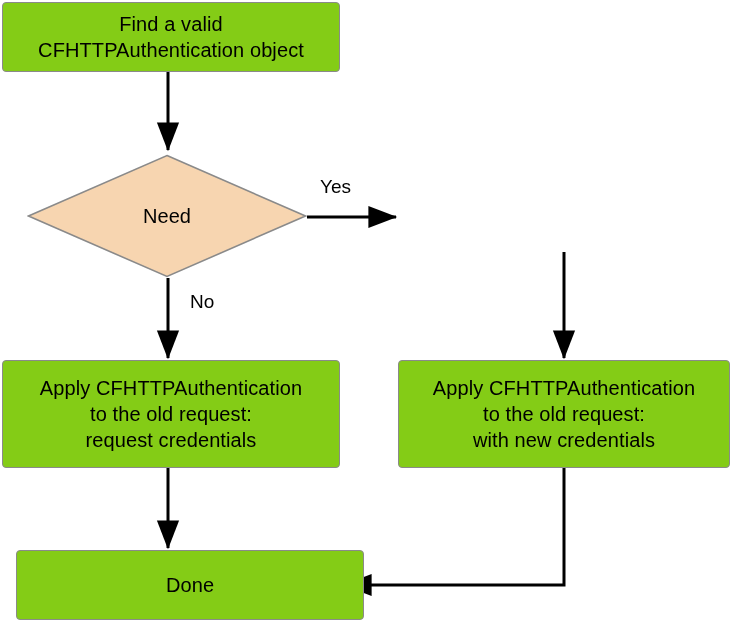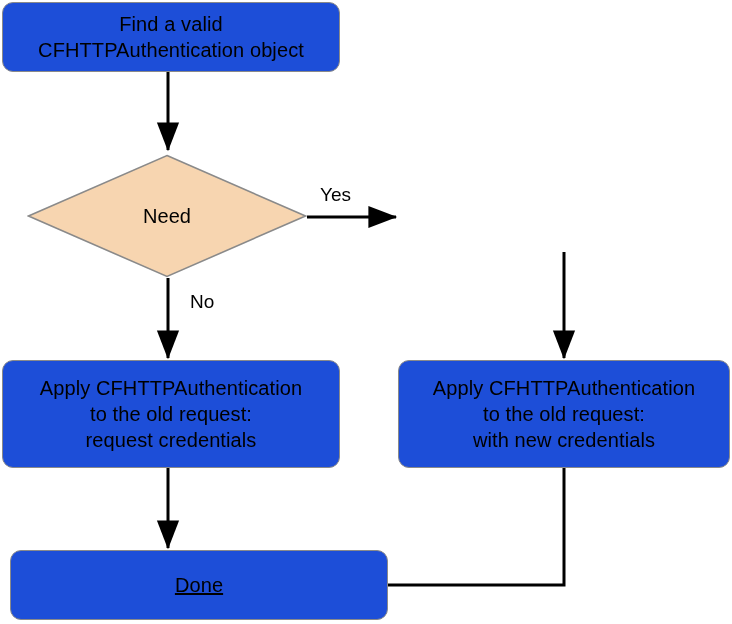--- a/index.html
+++ b/index.html
@@ -24,23 +24,23 @@
     display: flex;
     align-items: center;
     justify-content: center;
     text-align: center;
     color: #000000;
     font-size: 20px;
     line-height: 26px;
     letter-spacing: 0.1px;
   }
   .process {
-    background: #1d4ed8;
+    background: #84cc16;
     border: 1.6px solid #8a8a8a;
-    border-radius: 11px;
+    border-radius: 4px;
   }
   .decision-wrap {
     position: absolute;
   }
   .decision-wrap svg {
     position: absolute;
     left: 0;
     top: 0;
     display: block;
   }
@@ -112,40 +112,40 @@
     <svg width="280" height="124" viewBox="0 0 280 124" xmlns="http://www.w3.org/2000/svg">
       <polygon points="140,1.5 278.5,62 140,122.5 1.5,62" fill="#f7d5b0" stroke="#8a8a8a" stroke-width="1.6"></polygon>
     </svg>
     <div class="decision-label">
       <div>
         <span class="txt-line">Need</span>
       </div>
     </div>
   </div>
 
-  <div class="edge-label" style="left:320px; top:184px;">Yes</div>
+  <div class="edge-label" style="left:320px; top:176px;">Yes</div>
 
   <div class="edge-label" style="left:190px; top:291px;">No</div>
 
 
   <div class="node process" style="left:2px; top:360px; width:338px; height:108px;">
     <div>
       <span class="txt-line">Apply CFHTTPAuthentication</span>
       <span class="txt-line">to the old request:</span>
       <span class="txt-line">request credentials</span>
     </div>
   </div>
 
   <div class="node process" style="left:398px; top:360px; width:332px; height:108px;">
     <div>
       <span class="txt-line">Apply CFHTTPAuthentication</span>
       <span class="txt-line">to the old request:</span>
       <span class="txt-line">with new credentials</span>
     </div>
   </div>
 
-  <div class="node process" style="left:10px; top:550px; width:378px; height:70px;text-decoration:underline;">
+  <div class="node process" style="left:16px; top:550px; width:348px; height:70px;">
     <div>
       <span class="txt-line">Done</span>
     </div>
   </div>
 
 </div>
 
 </body></html>

